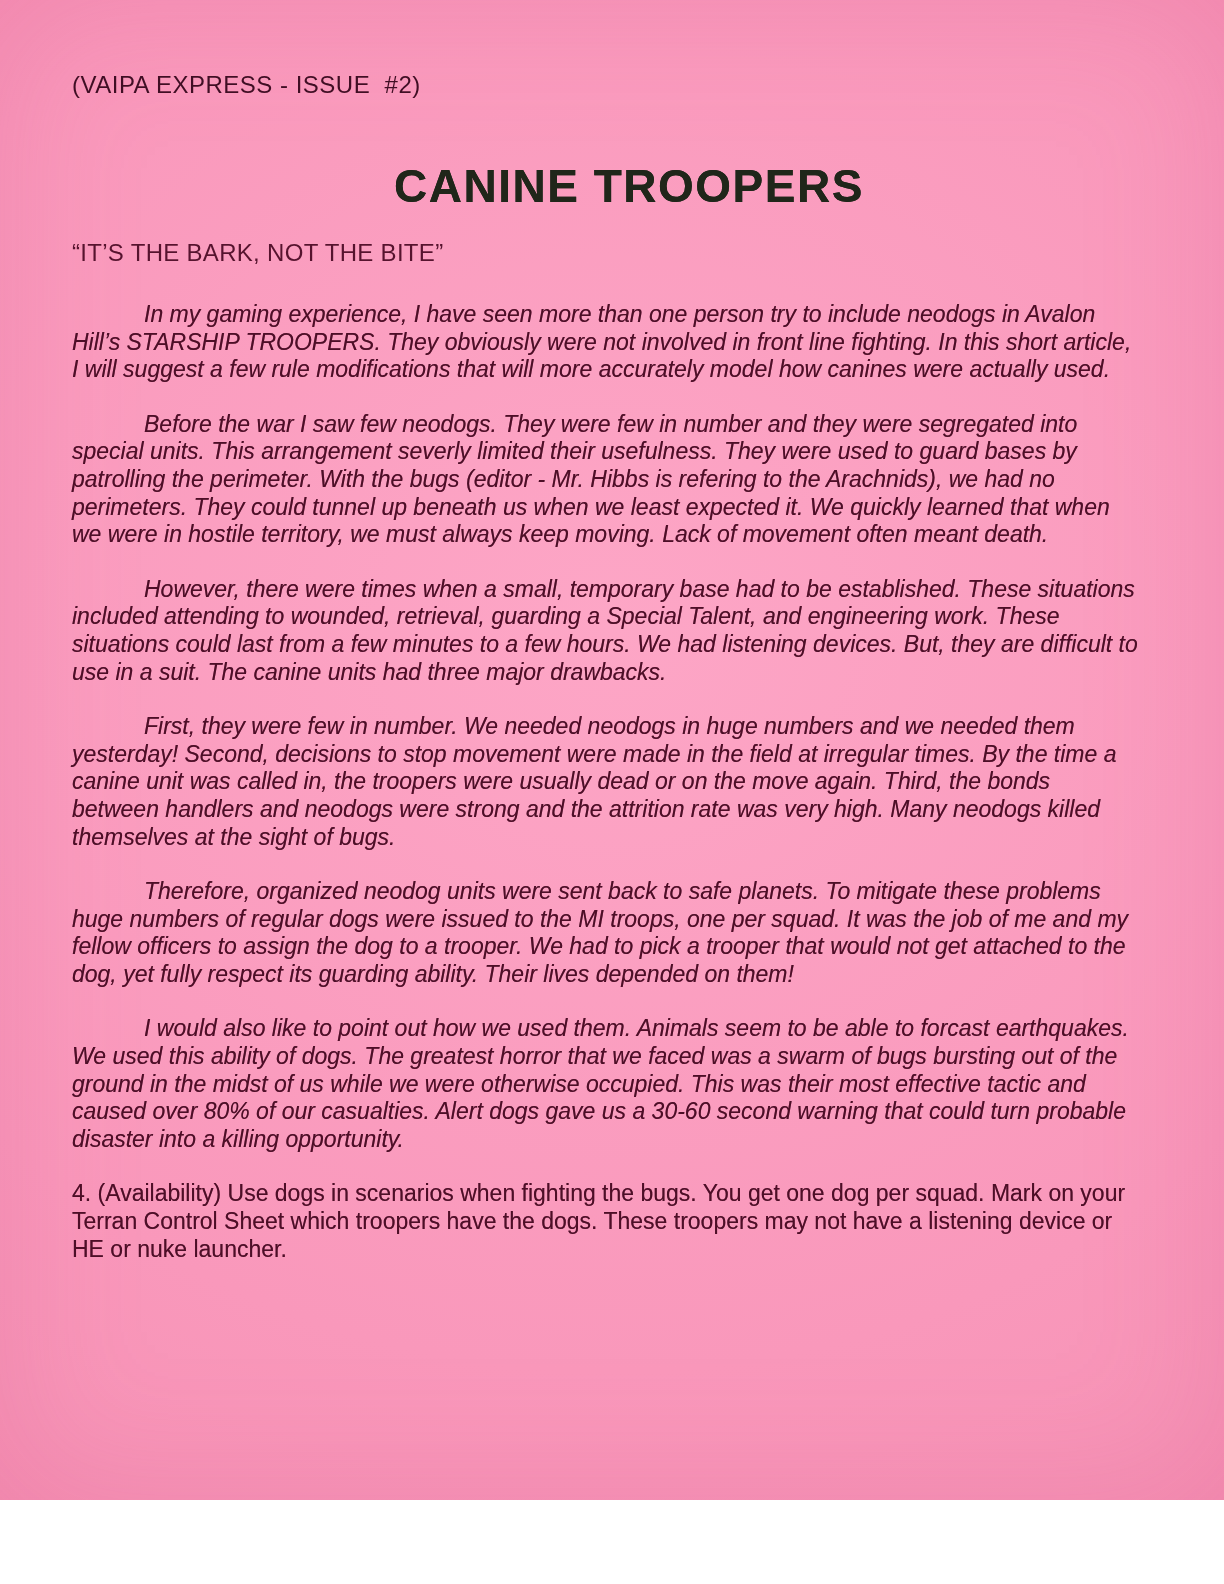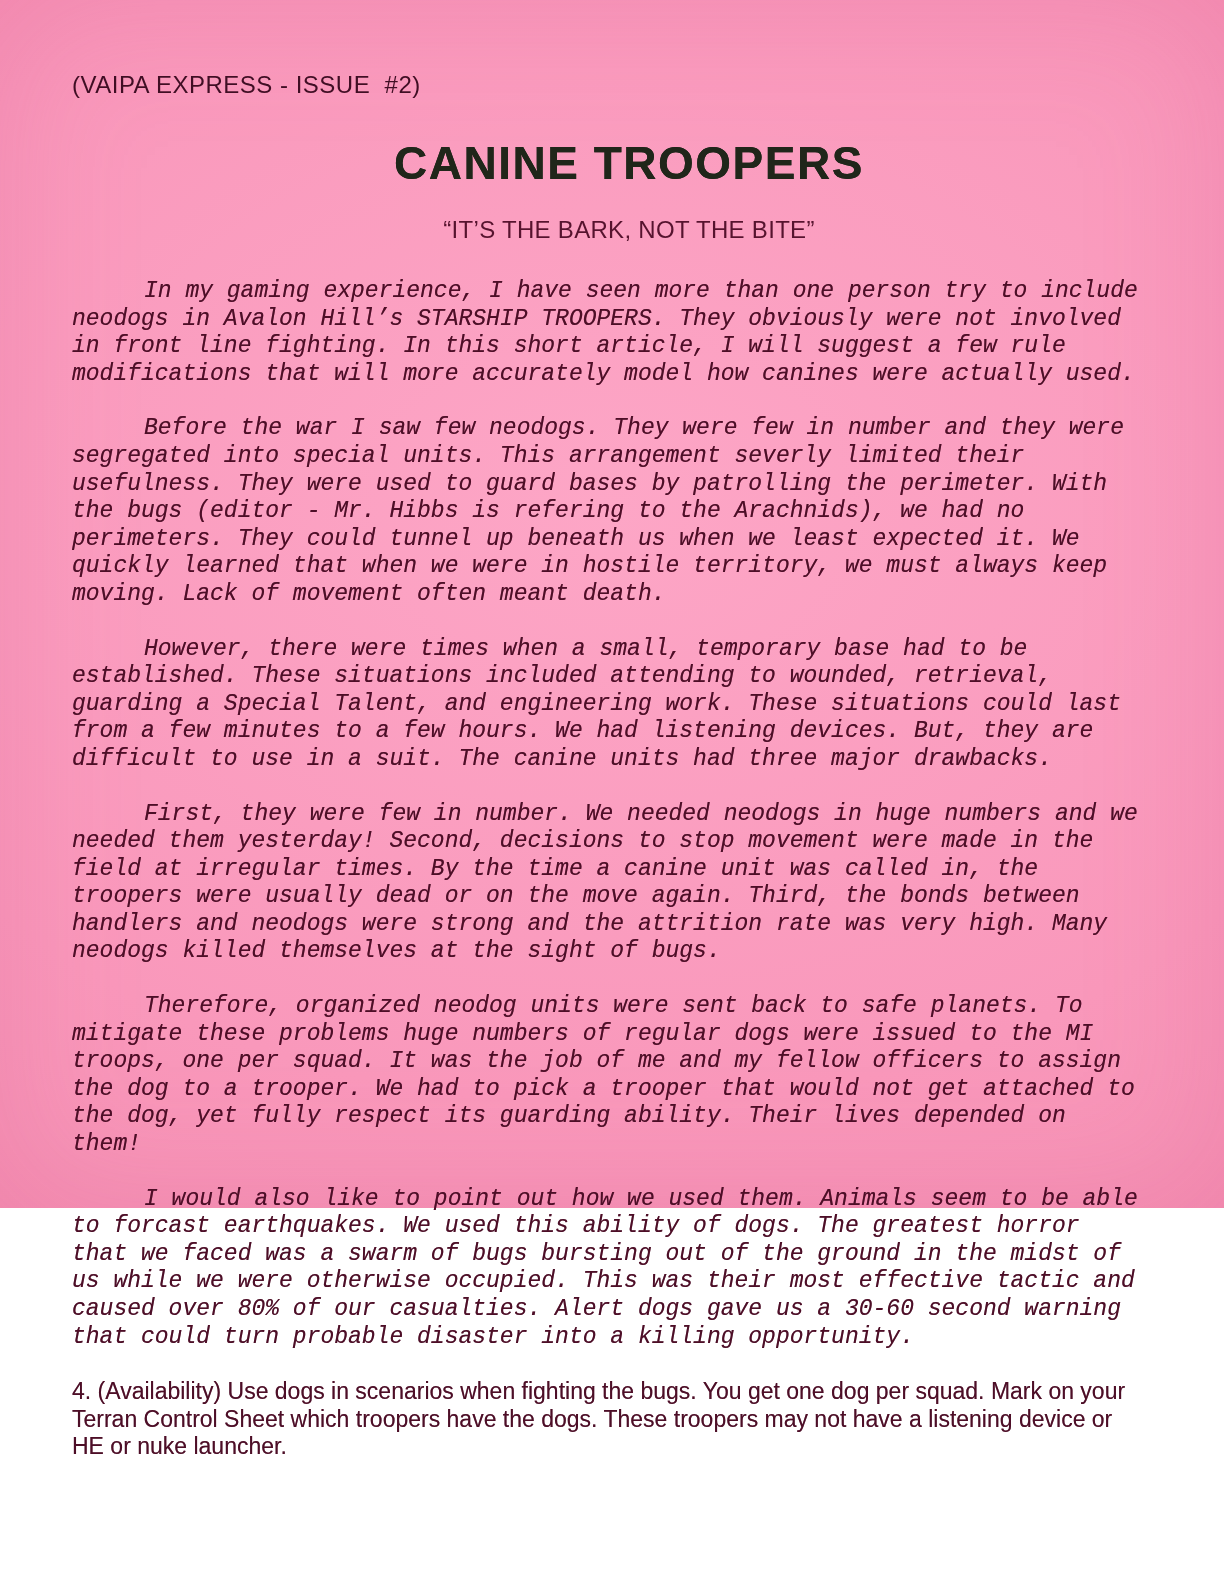--- a/index.html
+++ b/index.html
@@ -8,47 +8,47 @@
   }
   body {
     width: 1224px;
     height: 1584px;
     overflow: hidden;
     font-family: "Liberation Sans", sans-serif;
   }
   .sheet {
     position: relative;
     width: 1224px;
-    height: 1208px;
+    height: 1500px;
     box-sizing: border-box;
     padding: 71px 38px 0 72px;
     background:
       radial-gradient(ellipse 130% 95% at 50% 42%, #fda6c6 0%, #f998bb 52%, #f28cae 100%);
     box-shadow: inset 0 0 140px rgba(214, 77, 130, 0.22);
   }
   .header-note {
     color: #400e24;
     font-size: 24px;
     line-height: 28px;
     white-space: pre;
     letter-spacing: 0.5px;
   }
   .title {
-    margin-top: 40px;
+    margin-top: 63px;
     text-align: center;
     color: #20261a;
     font-size: 46px;
     font-weight: bold;
     line-height: 48px;
     letter-spacing: 1.5px;
     text-shadow: 0 0 0.6px #20261a;
   }
   .subtitle {
     margin-top: 29px;
-    text-align: center;
+    text-align: left;
     color: #56132e;
     font-size: 24px;
     line-height: 28px;
     letter-spacing: 0.3px;
   }
   .byline {
     margin-top: 57px;
     color: #4a0e28;
     font-size: 29px;
     font-style: italic;
@@ -59,21 +59,21 @@
     max-width: 1070px;
   }
   .para {
     margin: 0 0 27px 0;
     color: #4d0e27;
     font-size: 23px;
     line-height: 27.6px;
     text-align: left;
     text-shadow: 0 0 0.4px rgba(77, 14, 39, 0.55);
   }
-  .para.italic { font-style: italic; font-family: Liberation Mono, monospace; }
+  .para.italic { font-style: italic; }
   .para.indented { text-indent: 72px; }
 </style>
 </head>
 <body>
 
 <div class="sheet">
 
   <div class="header-note">(VAIPA EXPRESS - ISSUE  #2)</div>
 
   <div class="title">CANINE TROOPERS</div>

